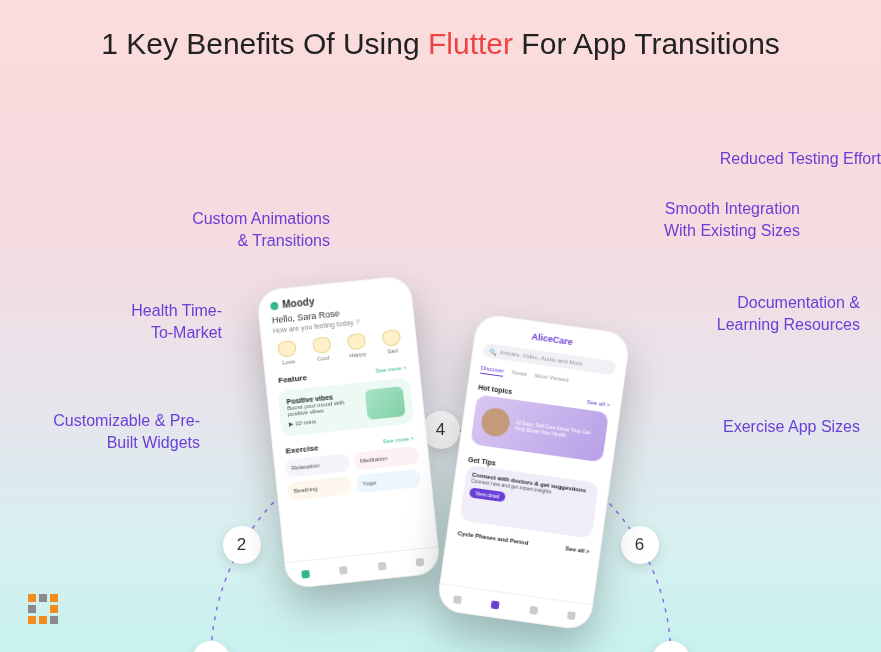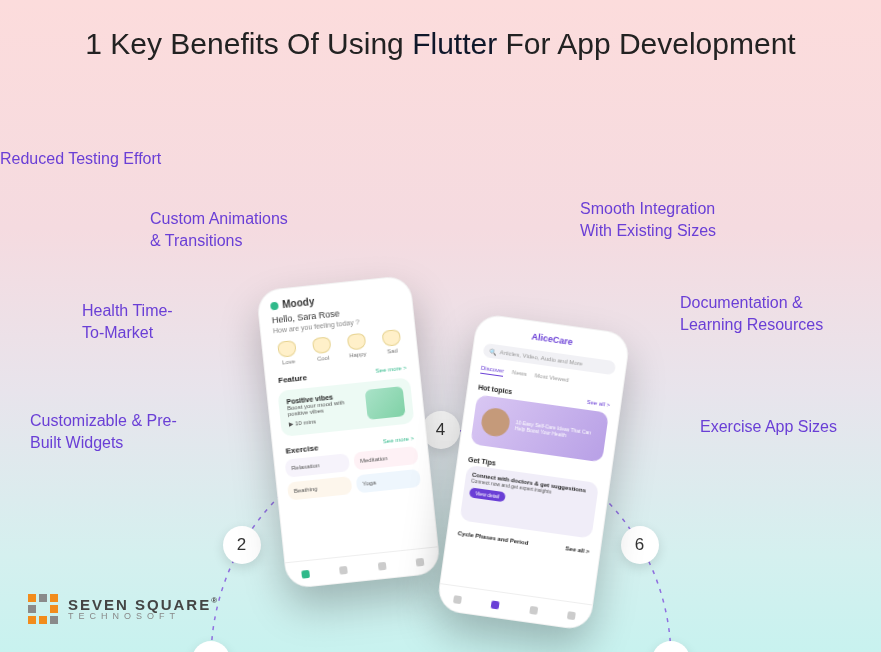--- a/index.html
+++ b/index.html
@@ -12,21 +12,21 @@
   .title {
     position: absolute;
     top: 24px;
     left: 0; right: 0;
     text-align: center;
     font-size: 30px;
     font-weight: 400;
     color: #222;
     line-height: 1.35;
   }
-  .title .accent { color: #0f172a; font-weight: 500; }
+  .title .accent { color: #ef4444; font-weight: 500; }
 
   
   .arc {
     position: absolute;
     left: 50%;
     top: 430px;
     transform: translateX(-50%);
     width: 460px;
     height: 460px;
     pointer-events: none;
@@ -48,21 +48,21 @@
     transform: translate(-50%, -50%);
     pointer-events: auto;
   }
 
   .benefit {
     position: absolute;
     font-size: 16px;
     line-height: 1.35;
     color: #6a3fd6;
     white-space: pre-line;
-    text-align: left;
+    text-align: right;
     pointer-events: auto;
   }
   .b1 { left: 30px;  top: 410px; width: 170px; }
   .b2 { left: 82px;  top: 300px; width: 140px; }
   .b3 { left: 150px; top: 208px; width: 180px; }
   .b4 { left: 0;     right: 0;  top: 148px; }
   .b5 { left: 580px; top: 198px; width: 220px; }
   .b6 { left: 680px; top: 292px; width: 180px; }
   .b7 { left: 700px; top: 416px; width: 160px; }
 
@@ -146,21 +146,21 @@
   .logo-text { line-height: 1.0; }
   .logo-text .l1 { font-size: 15px; font-weight: 600; letter-spacing: 2px; color: #444; }
   .logo-text .l1 sup { font-size: 8px; vertical-align: top; }
   .logo-text .l2 { font-size: 9px; letter-spacing: 5px; color: #888; }
 </style>
 </head>
 <body>
 
 <div class="title">
   <span>1 Key Benefits Of Using </span><span class="accent">Flutter</span><span> For
-App Development</span>
+App Transitions</span>
 </div>
 
 <div class="arc">
   <svg viewBox="0 0 460 460">
     <path d="M 0 230 A 230 230 0 0 1 460 230" fill="none" stroke="#8f6fe0" stroke-width="1.5" stroke-dasharray="4 6"></path>
   </svg>
   <div class="node" style="left:0px;   top:230px;">
       <span>1</span>
     </div>
   <div class="node" style="left:31px;  top:115px;">
@@ -290,17 +290,13 @@
     <span></span>
       <span class="g"></span>
       <span></span>
     <span class="g"></span>
       <span class="x"></span>
       <span></span>
     <span></span>
       <span></span>
       <span class="g"></span>
   </div>
-  <div class="logo-text">
-    <div class="l1"><span>SEVEN SQUARE</span><sup>®</sup></div>
-    <div class="l2">TECHNOSOFT</div>
-  </div>
 </div>
 
 </body></html>

